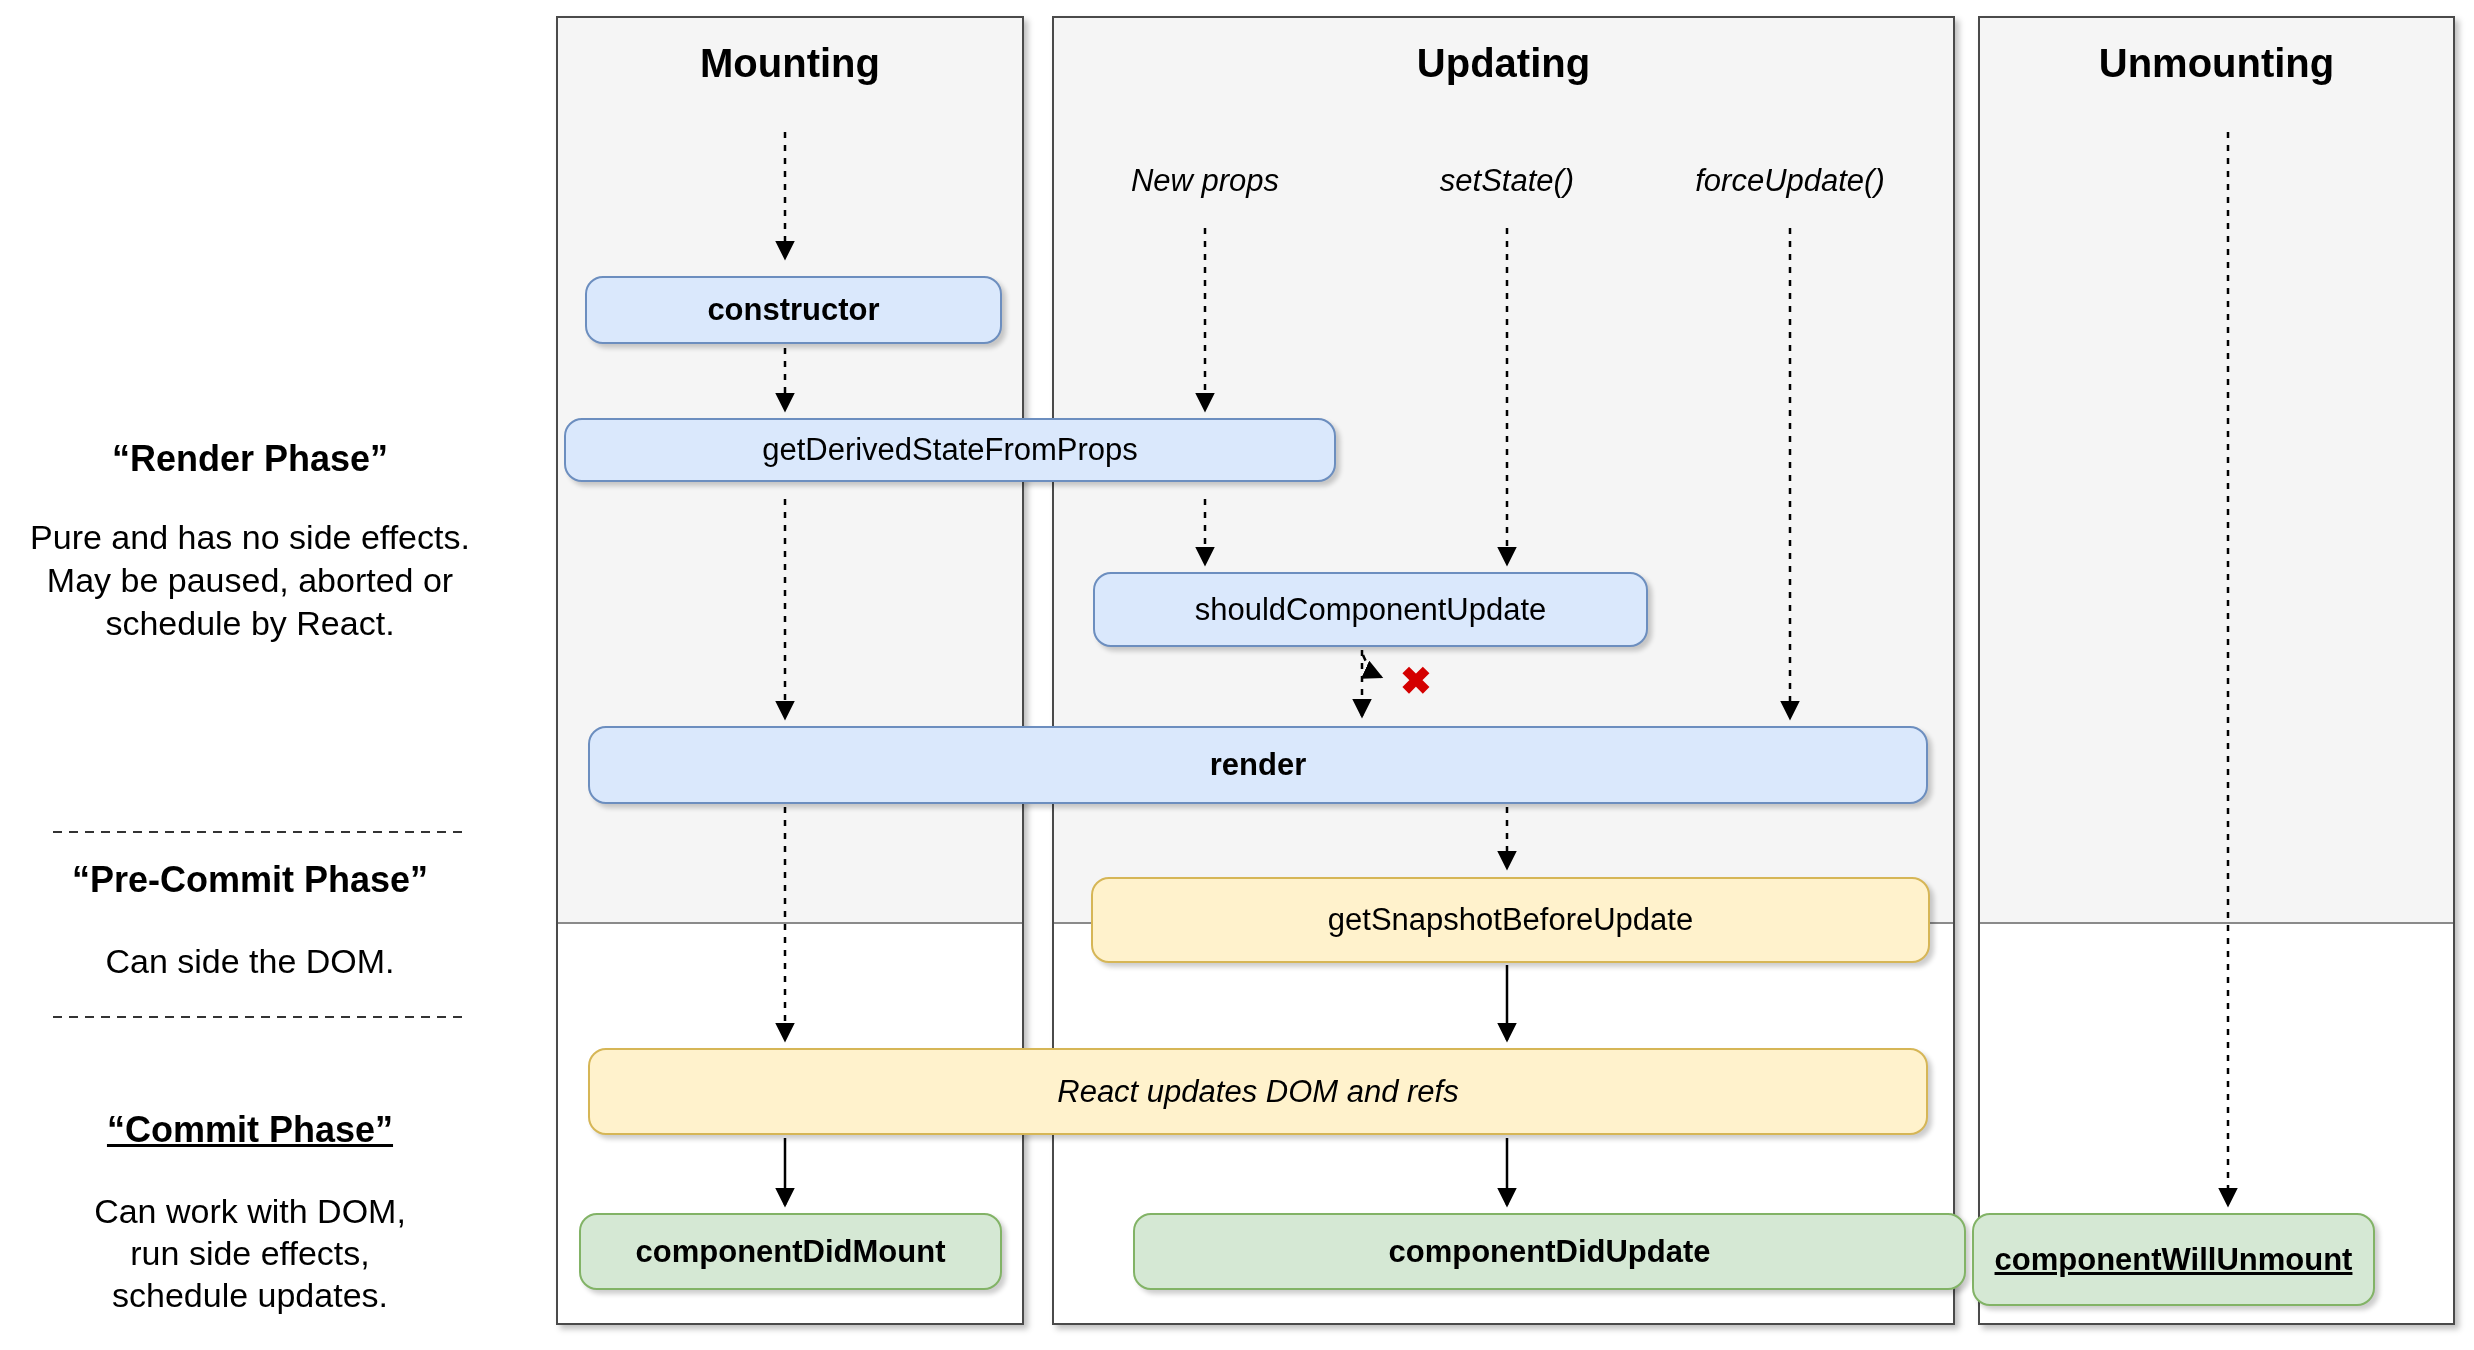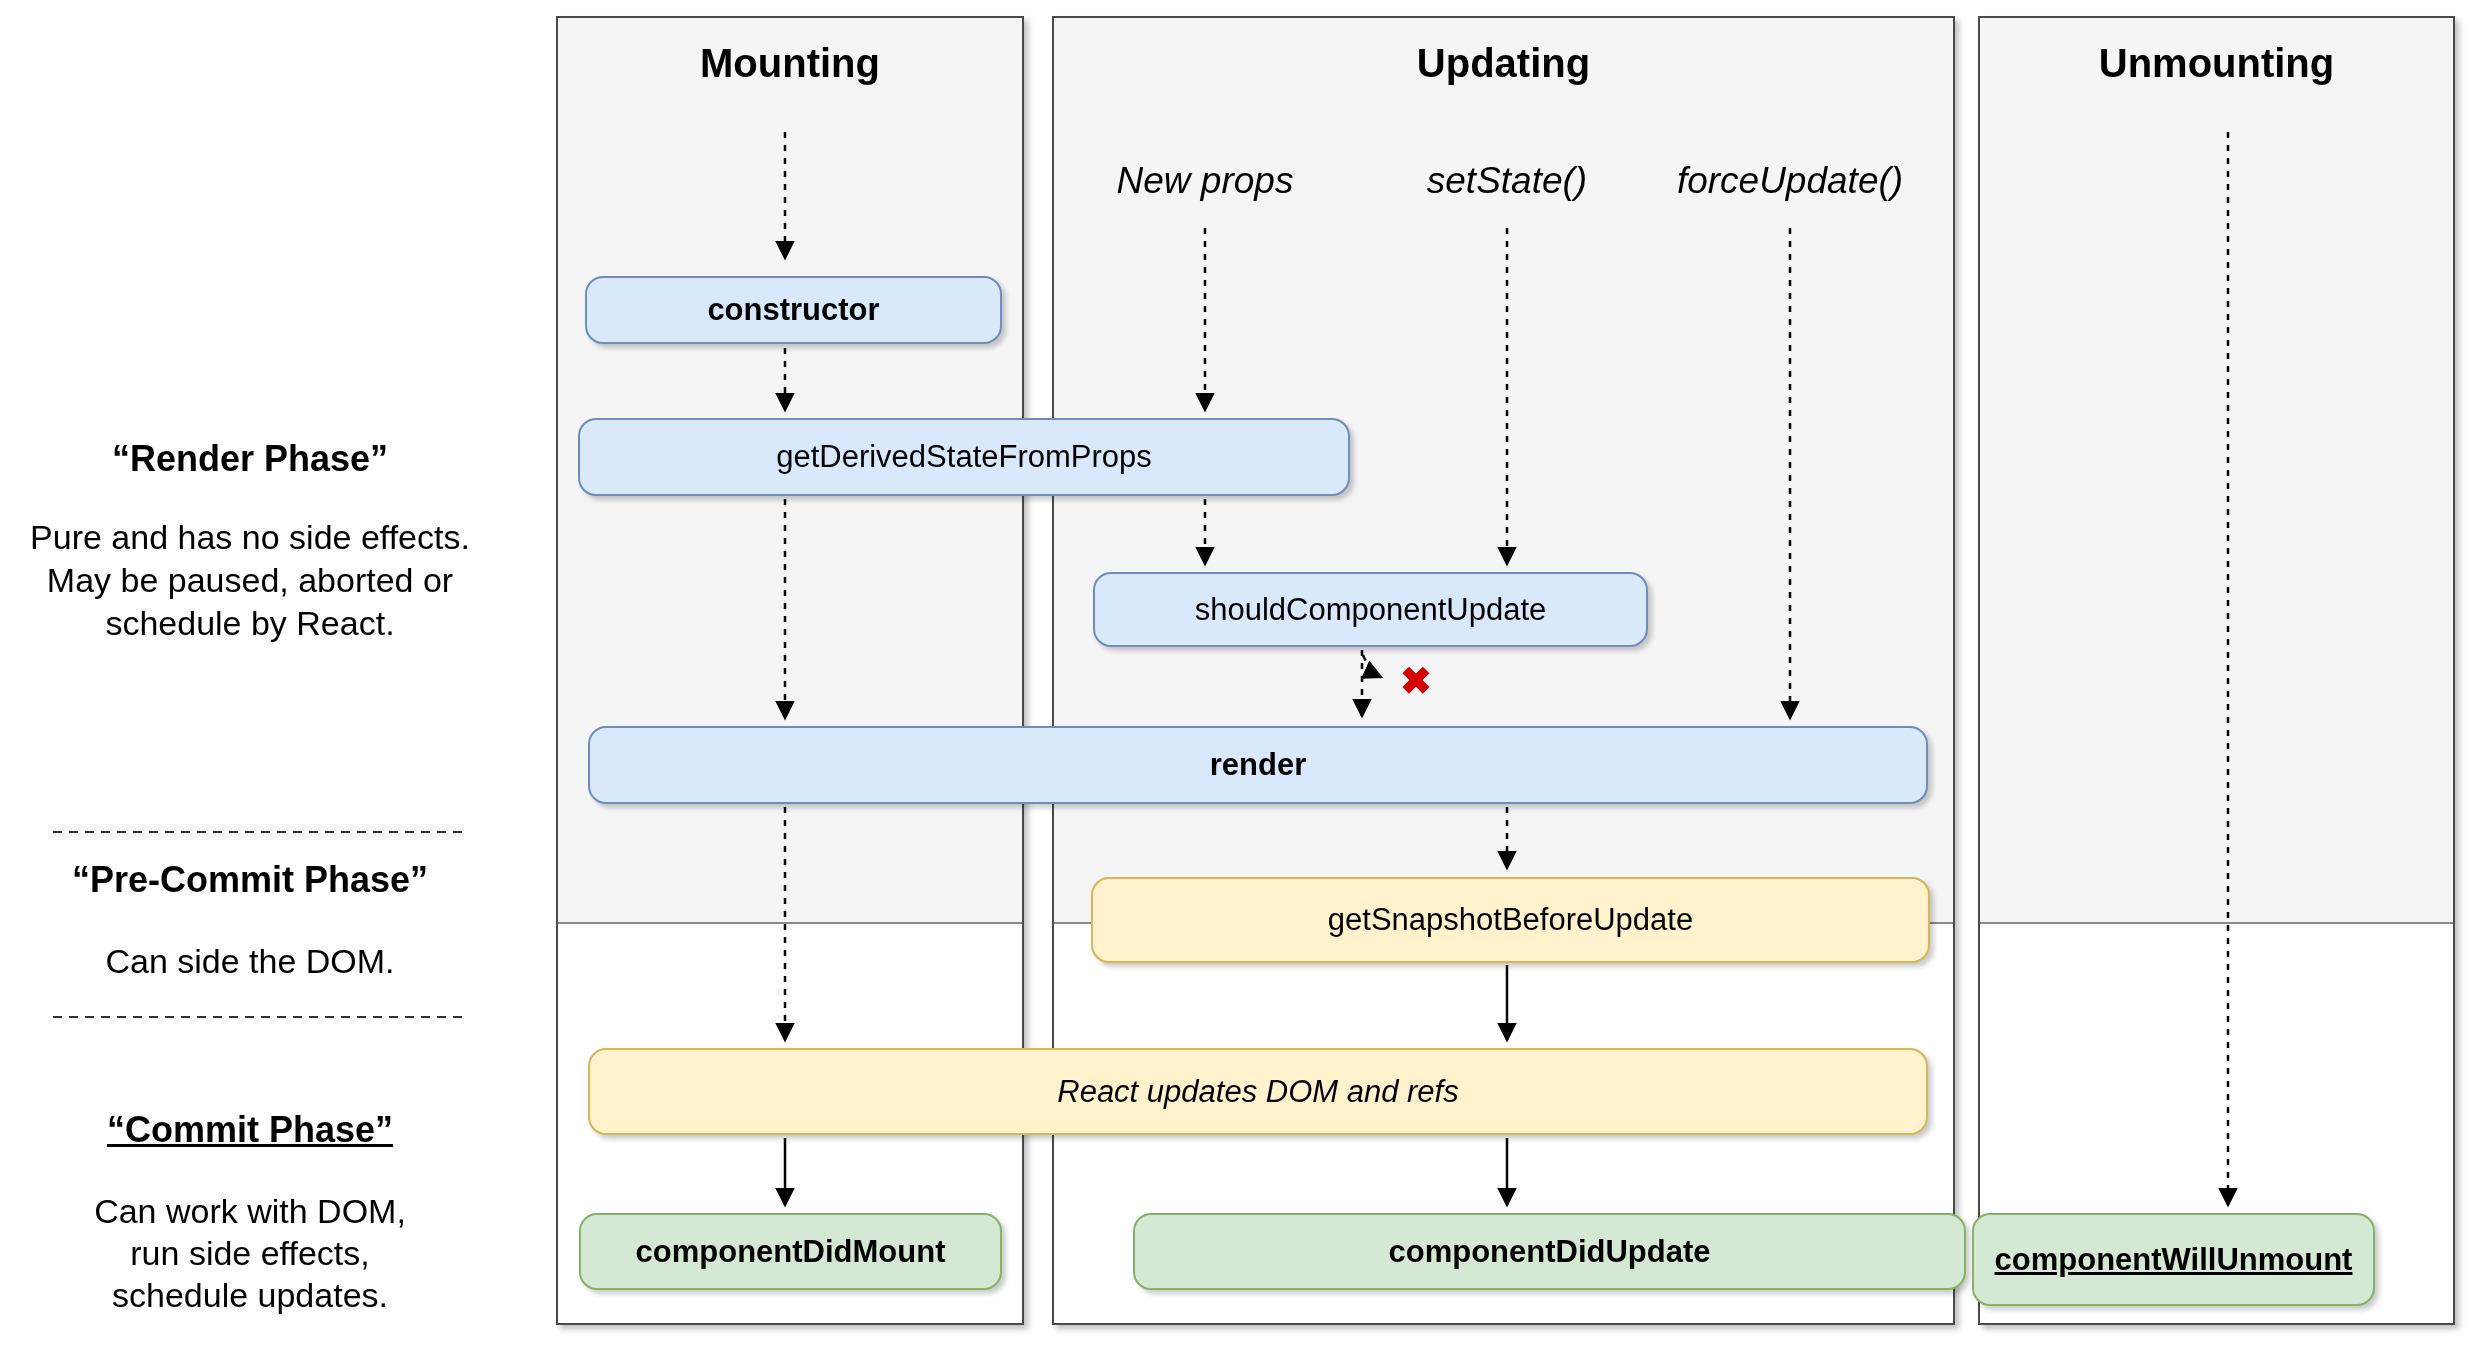--- a/index.html
+++ b/index.html
@@ -46,33 +46,33 @@
     border-radius:18px; font-size:31px; text-align:center;
     box-shadow:4px 4px 5px rgba(0,0,0,0.2);
   }
   .node.blue{background:var(--box-blue-fill); border:2px solid var(--box-blue-border);}
   .node.yellow{background:var(--box-yellow-fill); border:2px solid var(--box-yellow-border);}
   .node.green{background:var(--box-green-fill); border:2px solid var(--box-green-border);}
   .node.bold{font-weight:bold;}
   .node.italic{font-style:italic;}
 
   .n-constructor{left:585px; top:276px; width:417px; height:68px;}
-  .n-gdsfp{left:578px; top:418px; width:772px; height:78px;}
+  .n-gdsfp{left:564px; top:418px; width:772px; height:64px;}
   .n-scu{left:1093px; top:572px; width:555px; height:75px;}
   .n-render{left:588px; top:726px; width:1340px; height:78px;}
   .n-gsbu{left:1091px; top:877px; width:839px; height:86px;}
   .n-reactupdates{left:588px; top:1048px; width:1340px; height:87px;}
   .n-cdm{left:579px; top:1213px; width:423px; height:77px;}
   .n-cdu{left:1097px; top:1213px; width:833px; height:77px;margin-left:36px;}
   .n-cwu{left:1972px; top:1213px; width:403px; height:93px;text-decoration:underline;}
 
   
   .trigger{
     position:absolute; top:158px; width:320px; z-index:2;
-    text-align:center; font-size:37px; font-style:italic; line-height:46px;
+    text-align:center; font-size:31px; font-style:italic; line-height:46px;
   }
   .t-newprops{left:1045px;}
   .t-setstate{left:1347px;}
   .t-forceupdate{left:1630px;}
 
   
   .left-panel{position:absolute; left:10px; top:0; width:480px; z-index:2;}
   .phase-title{
     position:absolute; left:0; width:480px; text-align:center;
     font-size:36px; font-weight:bold; line-height:44px;

